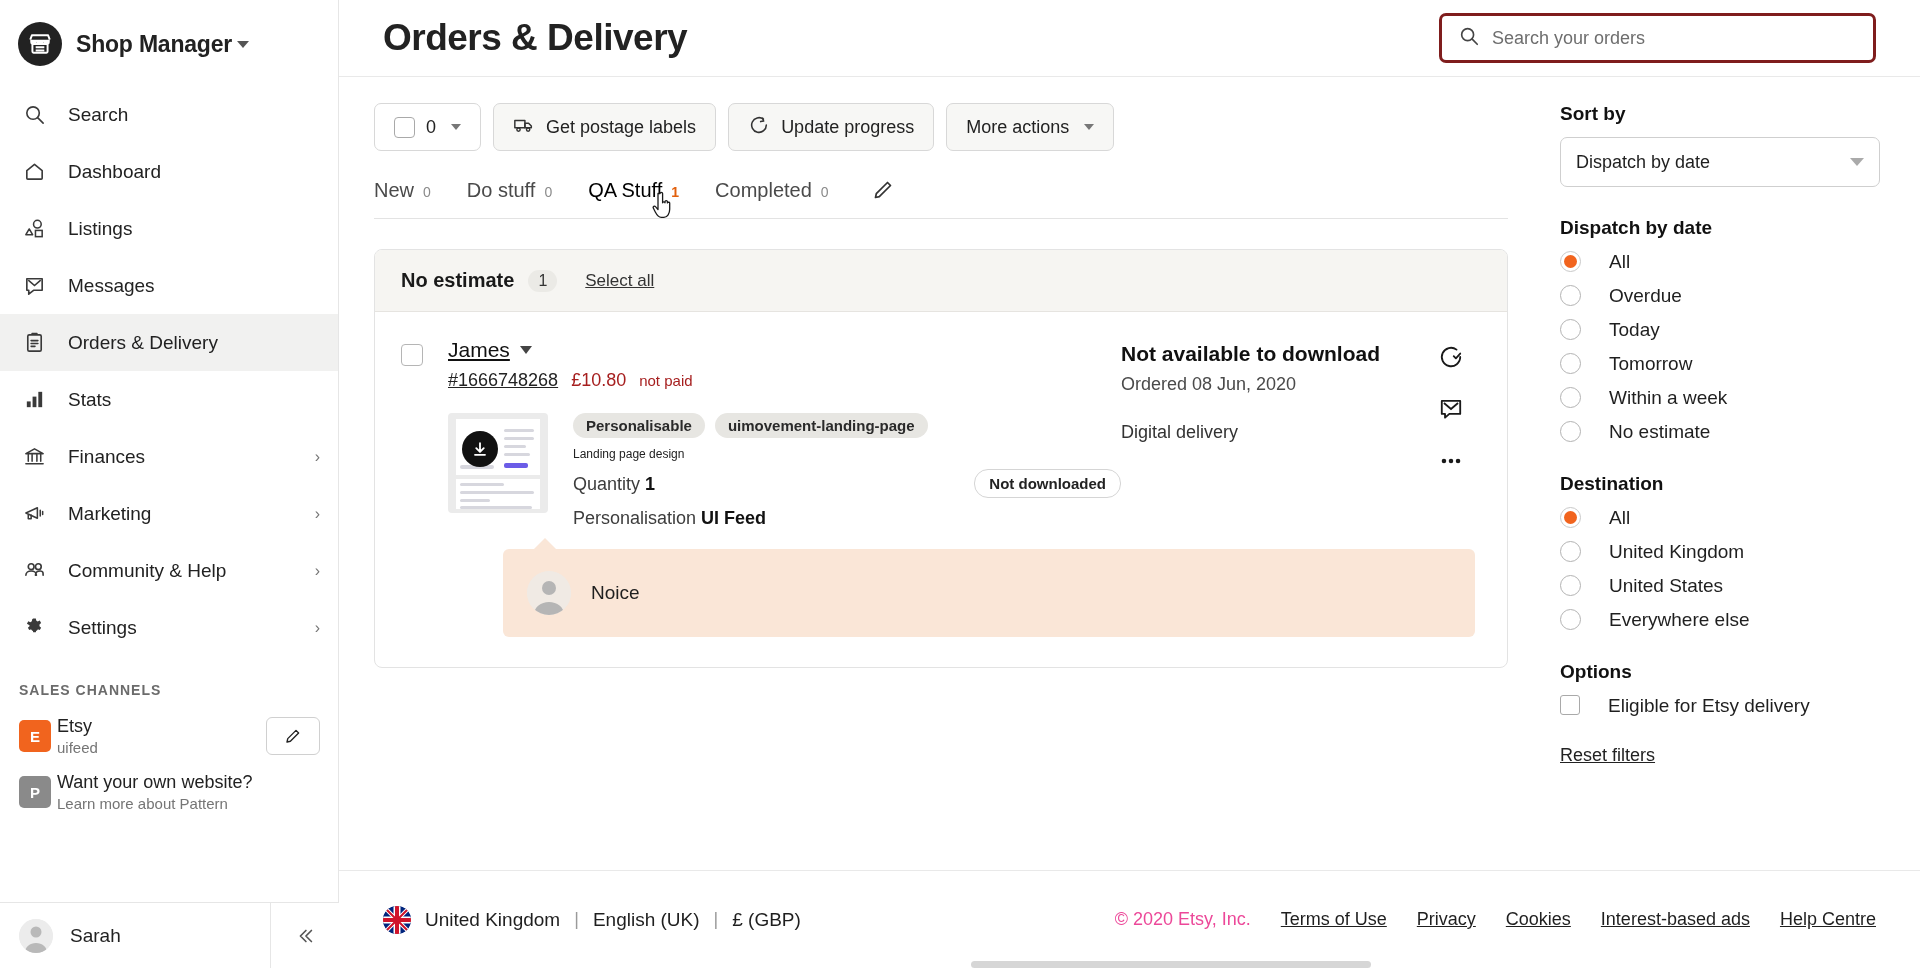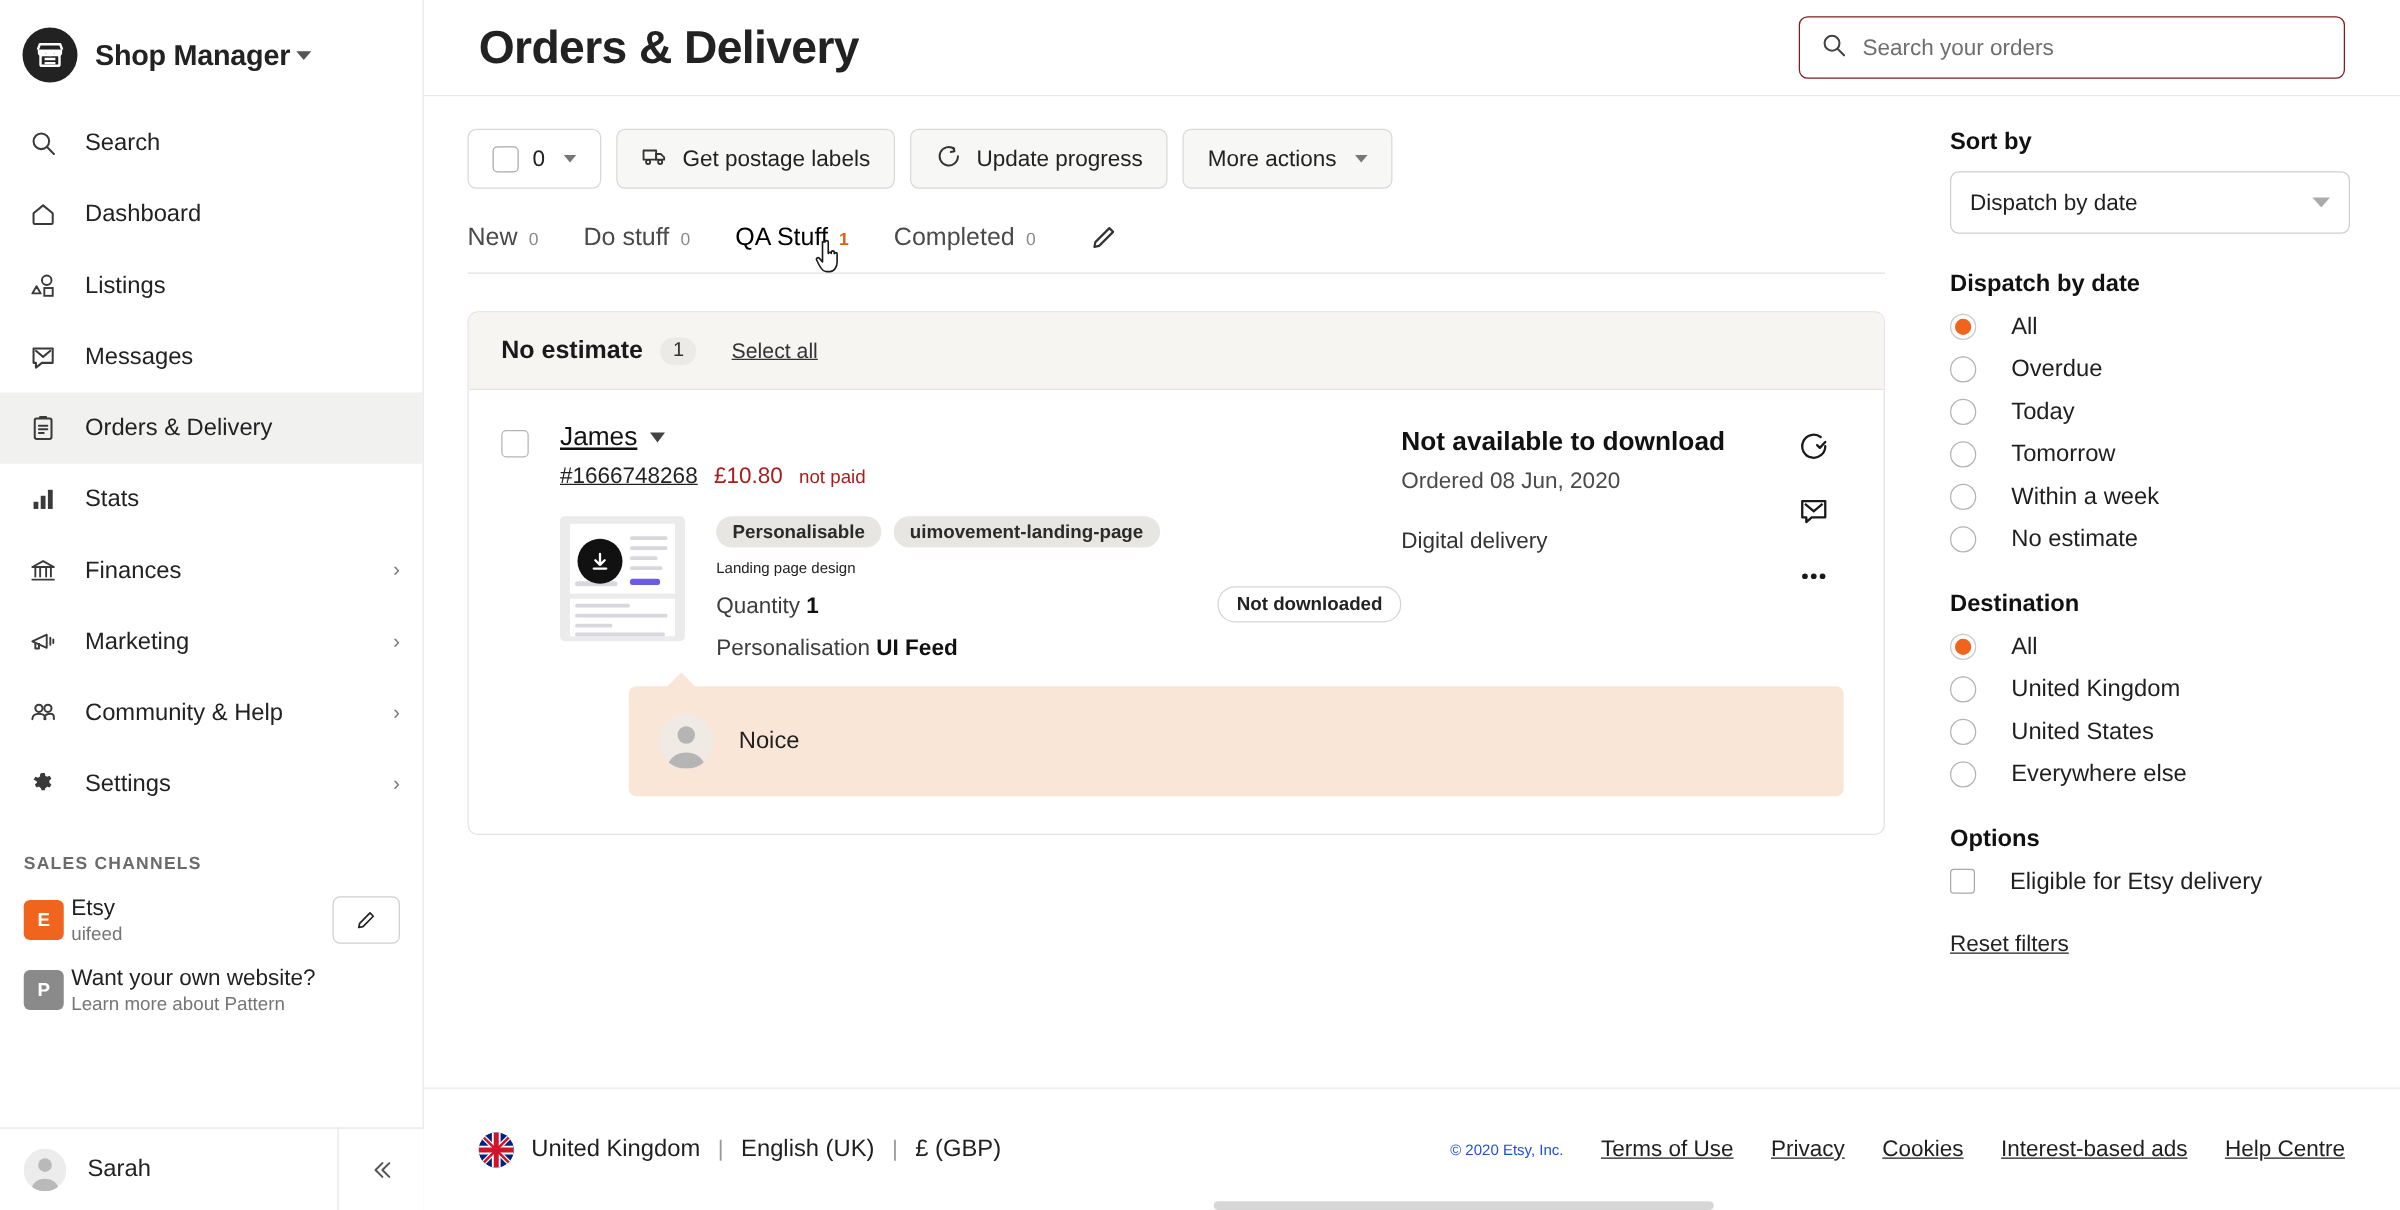--- a/index.html
+++ b/index.html
@@ -99,21 +99,21 @@
 
   
   .main { flex: 1; height: 968px; display: flex; flex-direction: column; position: relative; }
   .topbar {
     height: 77px; border-bottom: 1px solid #e9e9e9;
     display: flex; align-items: center; justify-content: space-between;
     padding: 0 44px 0 44px;
   }
   .page-title { font-size: 37px; font-weight: bold; letter-spacing: -0.5px; }
   .search-box {
-    width: 437px; height: 50px; border: 1px solid #7f1d1d; border-radius: 7px;
+    width: 437px; height: 50px; border: 3px solid #7f1d1d; border-radius: 7px;
     display: flex; align-items: center; padding: 0 16px; gap: 12px; background: #fff;
   }
   .search-box input {
     border: none; outline: none; font-size: 18px; color: #222;
     width: 100%; font-family: "Liberation Sans", sans-serif; background: transparent;
   }
   .search-box input::placeholder { color: #6e6e6e; }
 
   .content { flex: 1; display: flex; overflow: hidden; }
   .center-col { flex: 1; padding: 26px 32px 0 35px; min-width: 0; }
@@ -288,21 +288,21 @@
     padding: 0 44px 0 44px;
   }
   .f-left { display: flex; align-items: center; gap: 14px; }
   .flag {
     width: 28px; height: 28px; border-radius: 50%; overflow: hidden;
     flex: 0 0 28px; position: relative; background: #00247d;
   }
   .f-left .fl-text { font-size: 19px; color: #1f1f1f; }
   .sep { color: #9a9a9a; font-size: 18px; }
   .f-right { display: flex; align-items: center; gap: 30px; }
-  .copy { font-size: 12px; color: #1d4ed8; }
+  .copy { font-size: 18px; color: #ec4899; }
   .f-link { font-size: 18px; color: #1f1f1f; text-decoration: underline; cursor: pointer; }
 
   
   .cursor { position: absolute; left: 652px; top: 190px; z-index: 50; pointer-events: none; }
   .scrollbar-hint {
     position: absolute; left: 632px; bottom: 0; width: 400px; height: 7px;
     background: #d6d6d6; border-radius: 4px;
   }
 </style>
 </head>

